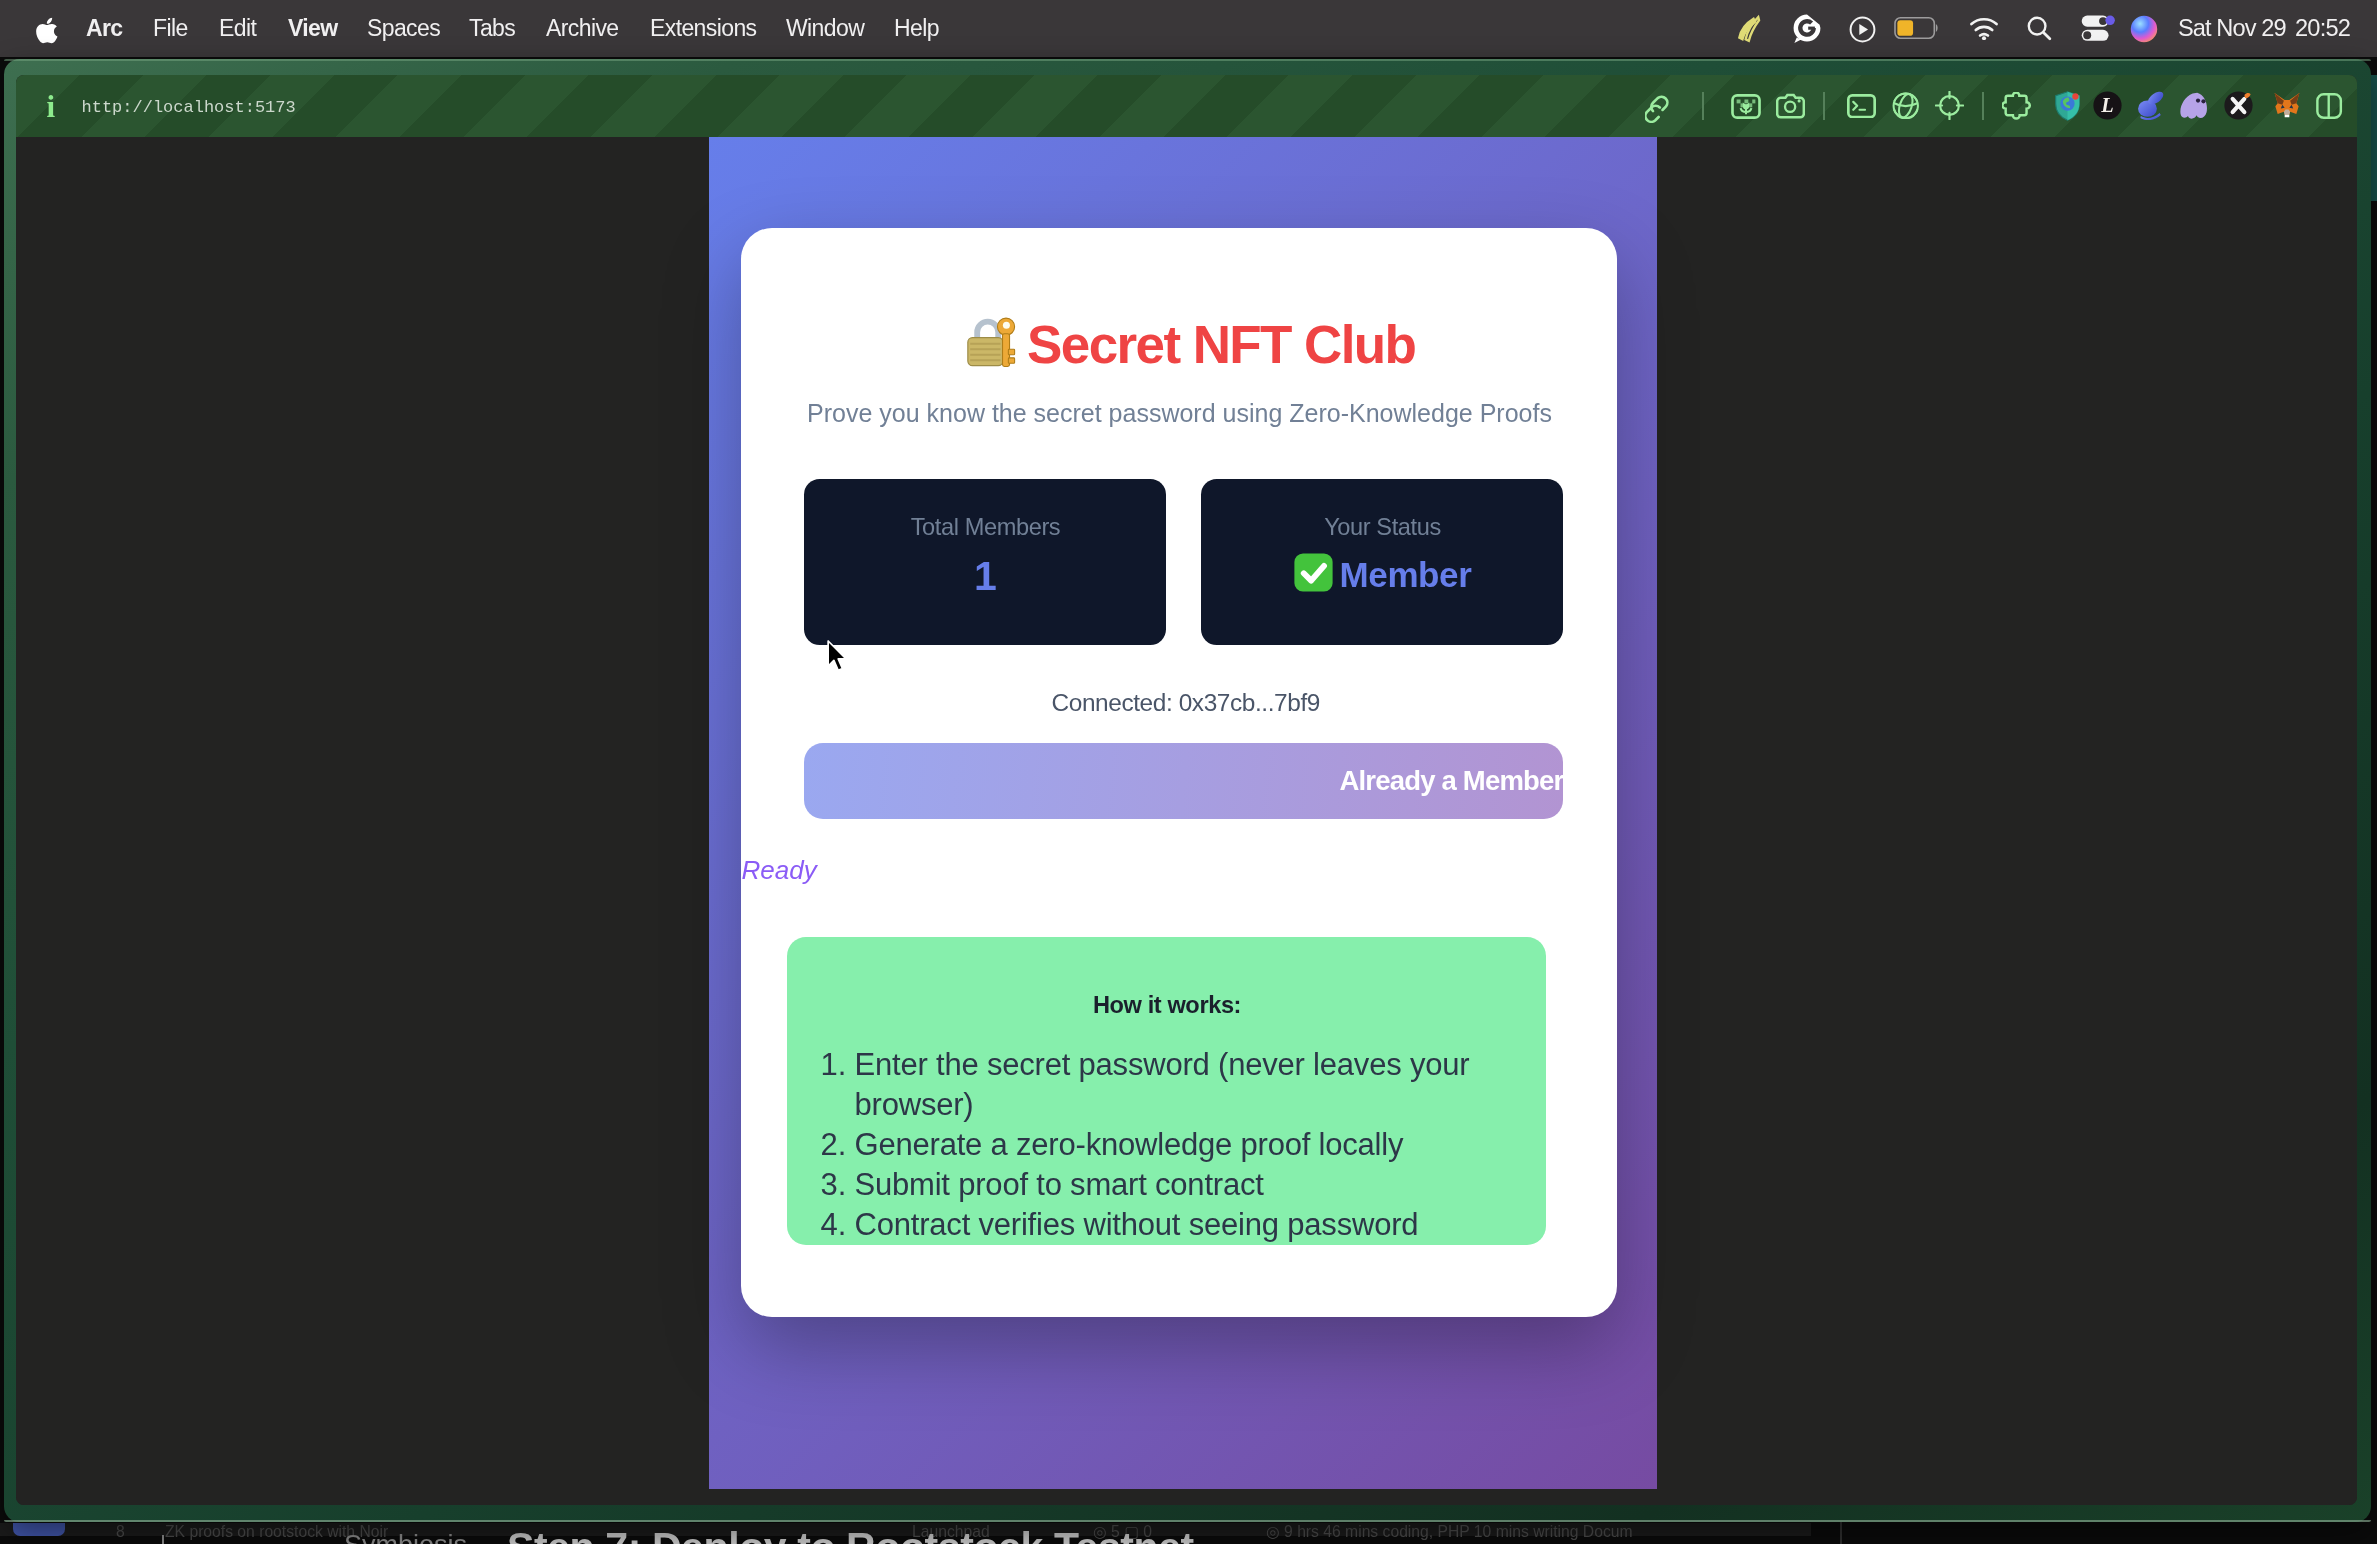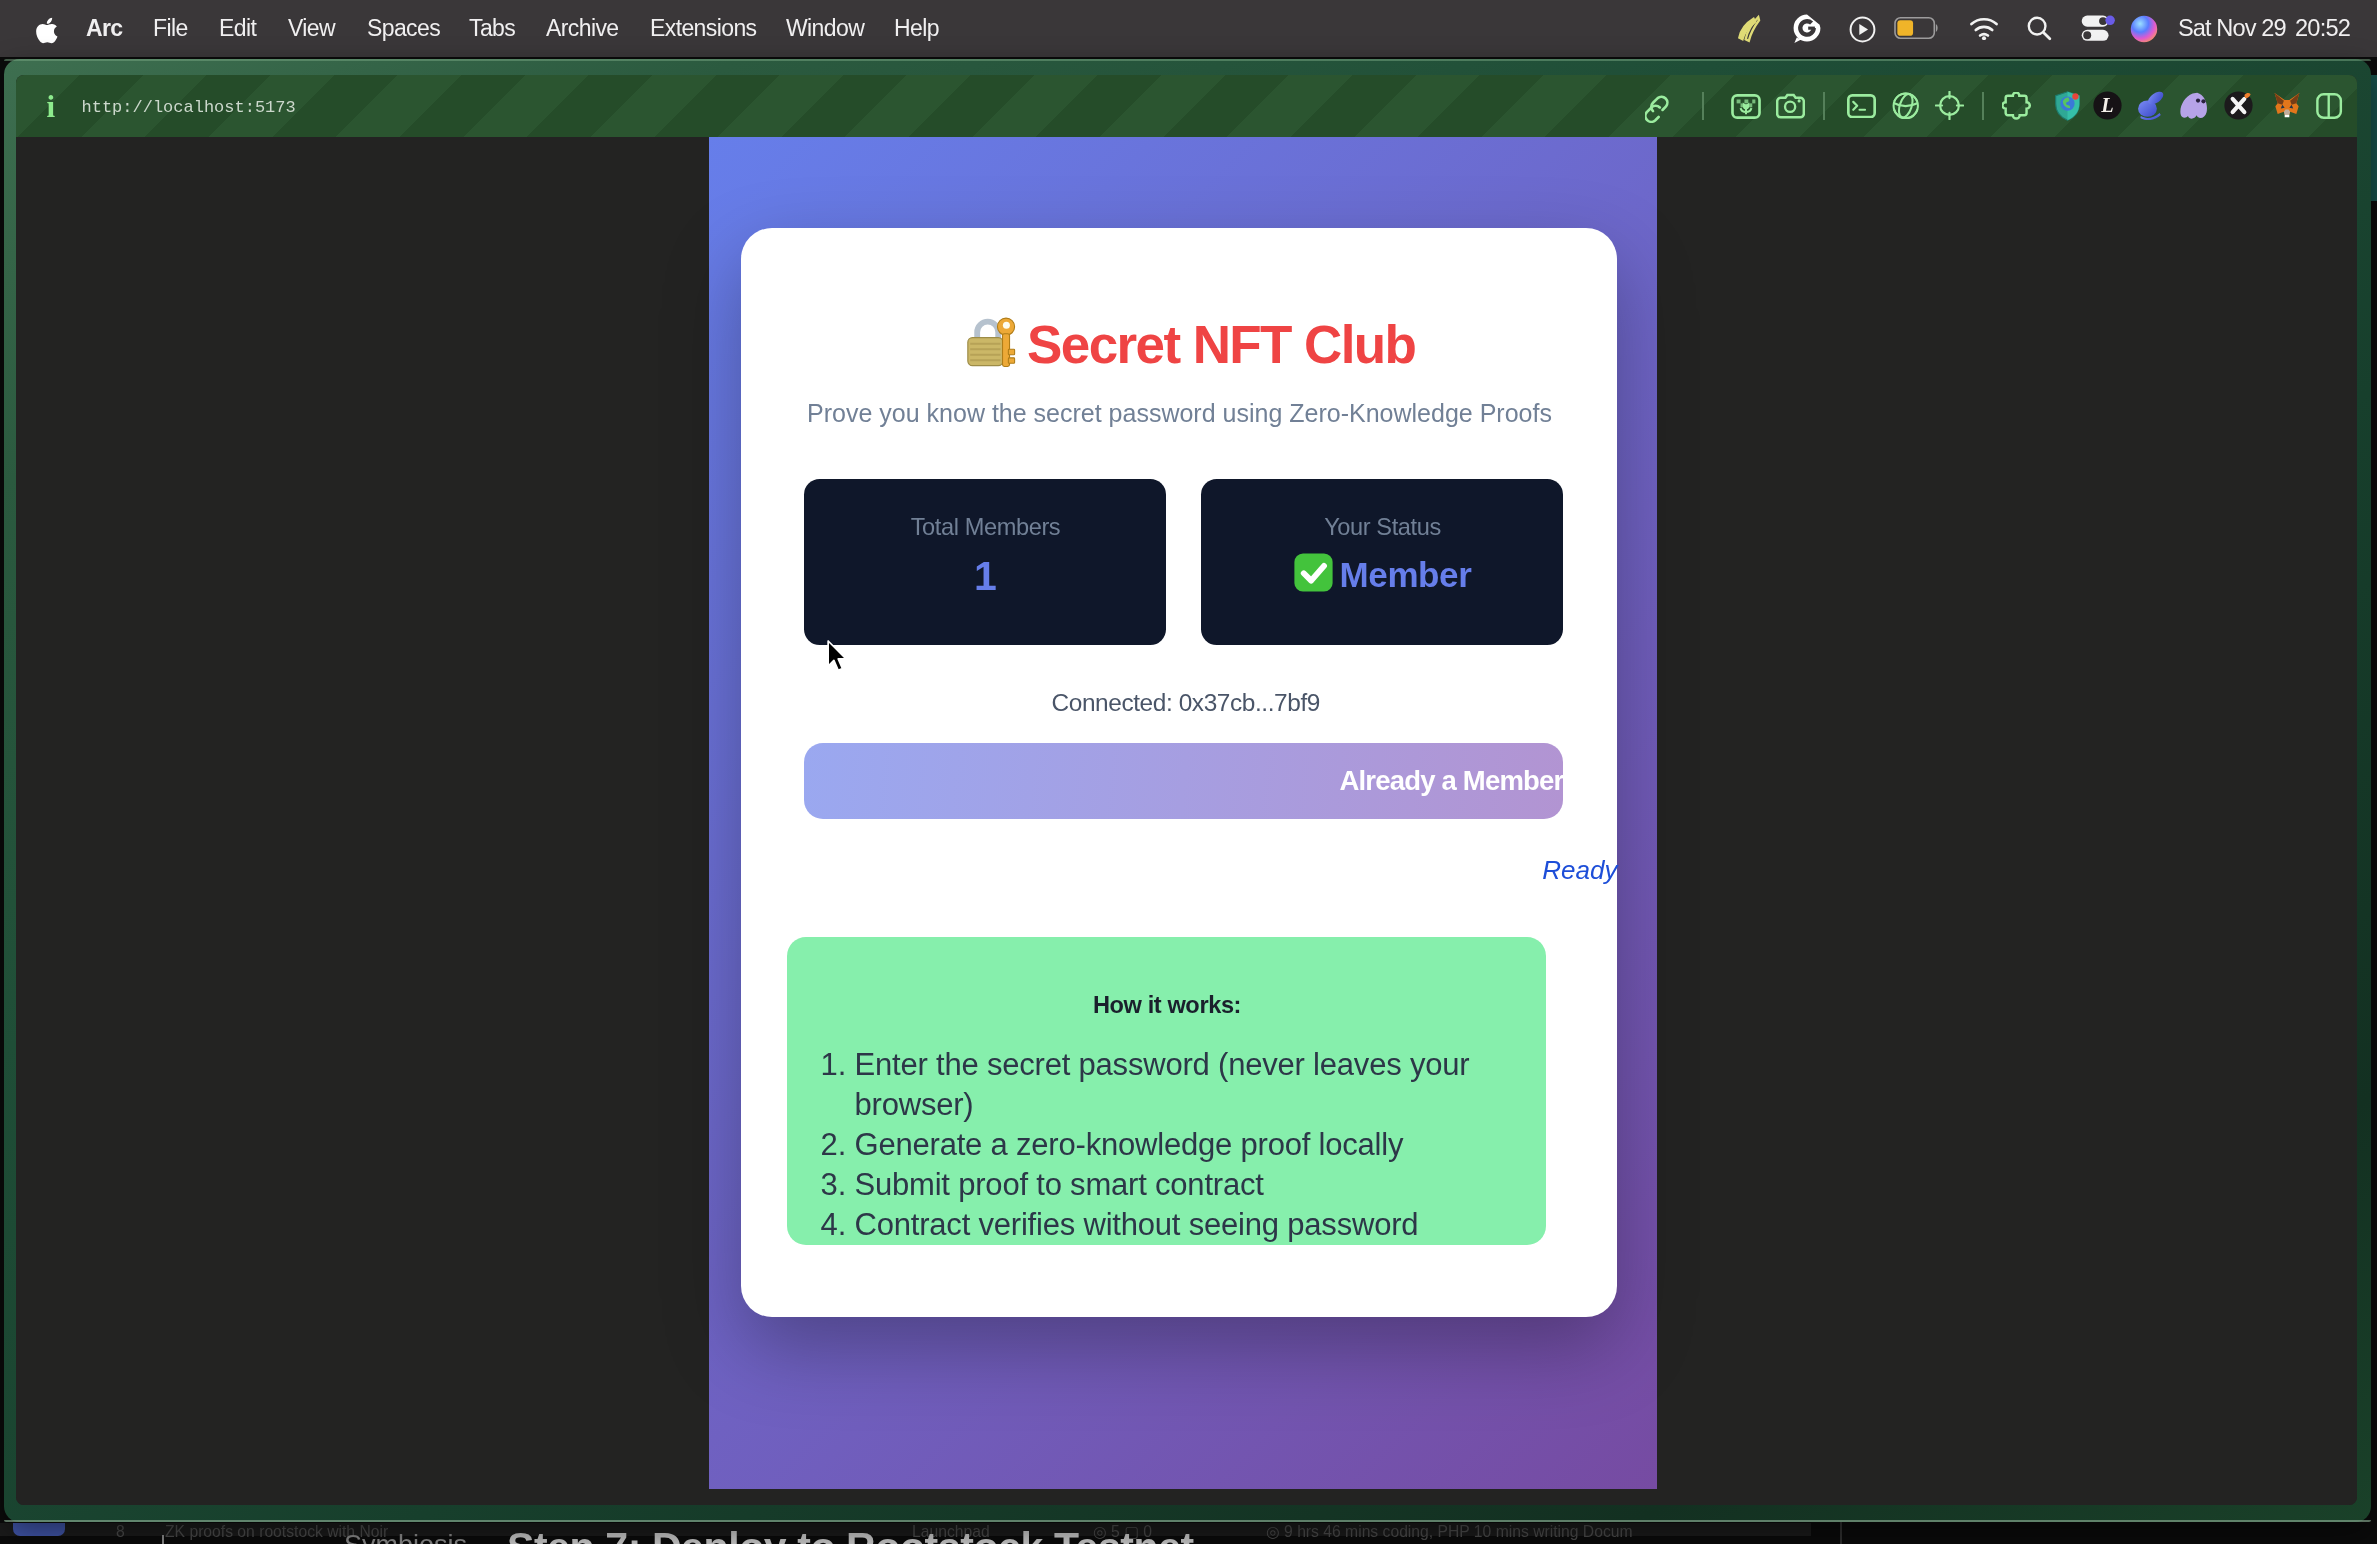--- a/index.html
+++ b/index.html
@@ -33,21 +33,21 @@
   #subtitle { position:absolute; left:0; top:171px; width:100%; text-align:center; font-size:25px; color:#718096; }
   #stats { position:absolute; left:63px; top:251px; width:759px; height:166px; display:flex; gap:35px; }
   .statbox { flex:1; background:#0f172a; border-radius:15.7px; height:166px; text-align:center; }
   .statlabel { margin-top:35px; font-size:23.6px; letter-spacing:-0.4px; color:#718096; }
   .statvalue { margin-top:12.6px; font-size:41px; font-weight:bold; color:#667eea; }
   .statbox:nth-child(2) .statvalue { font-size:35px; letter-spacing:-0.4px; }
   #connected { position:absolute; left:6.3px; top:461px; width:100%; text-align:center; font-size:24.4px; letter-spacing:-0.4px; color:#4a5568; }
   #bigbtn { position:absolute; left:63px; top:515px; width:759px; height:76px; border-radius:19px;
     background: linear-gradient(96deg, #9aa8f0 0%, #b294d2 100%);
     color:#ffffff; font-size:27.5px; letter-spacing:-0.8px; font-weight:bold; text-align:right; line-height:76px; }
-  #ready { position:absolute; left:0; top:627px; width:100%; text-align:right; font-size:26px; font-style:italic; color:#1d4ed8; }
+  #ready { position:absolute; left:0; top:627px; width:100%; text-align:left; font-size:26px; font-style:italic; color:#8b5cf6; }
   #howbox { position:absolute; left:46px; top:709px; width:759px; height:308px; background:#86efac; border-radius:19px; }
   #howbox h3 { position:absolute; left:0; top:55px; width:100%; text-align:center; font-size:23.6px; letter-spacing:-0.4px; color:#1a202c; }
   #howbox ol { position:absolute; left:0; top:108px; width:759px; padding-left:67px; }
   #howbox li { font-size:31px; letter-spacing:-0.2px; color:#2d3748; line-height:40px; }
 
   
   #statusbar { position:absolute; left:0; top:1523px; width:1811px; height:13.4px; background:#1b1b1b; }
   #bluepill { position:absolute; left:12.6px; top:1523px; width:52px; height:13.4px; background:#4156ab; border-radius:0 0 7px 7px; }
   .ghosttext { position:absolute; color:#4b4b4b; font-size:15.7px; line-height:15.7px; white-space:nowrap; }
 </style>
@@ -68,21 +68,21 @@
 <div class="abs" style="left:1840px; top:1522px; width:1.6px; height:22px; background:#2f2f2f;"></div>
 <div class="abs" style="left:2371px; top:75px; width:6.3px; height:126px; background:#17504a;"></div>
 
 <div id="menubar">
   <svg class="abs" style="left:35px; top:15.7px;" width="23.6" height="29" viewBox="0 0 384 512">
     <path fill="#ffffff" d="M318.7 268.7c-.2-36.7 16.4-64.4 50-84.8-18.8-26.9-47.2-41.7-84.7-44.6-35.5-2.8-74.3 20.7-88.5 20.7-15 0-49.4-19.7-76.4-19.7C63.3 141.2 4 184.8 4 273.5q0 39.3 14.4 81.2c12.8 36.7 59 126.7 107.2 125.2 25.2-.6 43-17.9 75.8-17.9 31.8 0 48.3 17.9 76.4 17.9 48.6-.7 90.4-82.5 102.6-119.3-65.2-30.7-61.7-90-61.7-91.9zm-56.6-164.2c27.3-32.4 24.8-61.9 24-72.5-24.1 1.4-52 16.4-67.9 34.9-17.5 19.8-27.8 44.3-25.6 71.9 26.1 2 49.9-11.4 69.5-34.3z"></path>
   </svg>
   <span class="mi" style="left:86px; font-weight:bold;">Arc</span>
   <span class="mi" style="left:153px;">File</span>
   <span class="mi" style="left:219px;">Edit</span>
-  <span class="mi" style="left:288px;">View</span>
+  <span class="mi" style="left:288px;font-weight:bold;">View</span>
   <span class="mi" style="left:367px;">Spaces</span>
   <span class="mi" style="left:469px;">Tabs</span>
   <span class="mi" style="left:546px;">Archive</span>
   <span class="mi" style="left:650px;">Extensions</span>
   <span class="mi" style="left:786px;">Window</span>
   <span class="mi" style="left:894px;">Help</span>
 
   <svg class="abs" style="left:1733px; top:14px;" width="30" height="30" viewBox="0 0 38 38">
     <g stroke="#e8e47a" stroke-width="3" fill="#e8e47a" opacity=".95">
       <path d="M8 30 C10 20 16 12 26 6 L28 10 C20 16 14 24 12 32 Z"></path>

